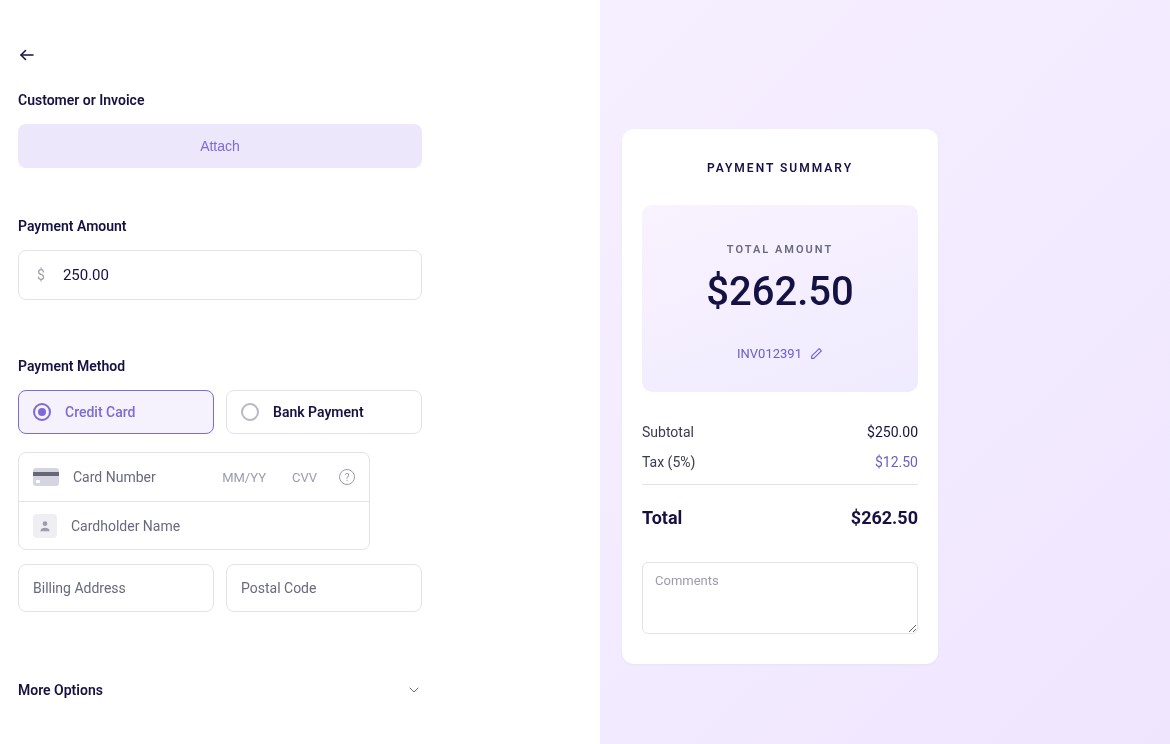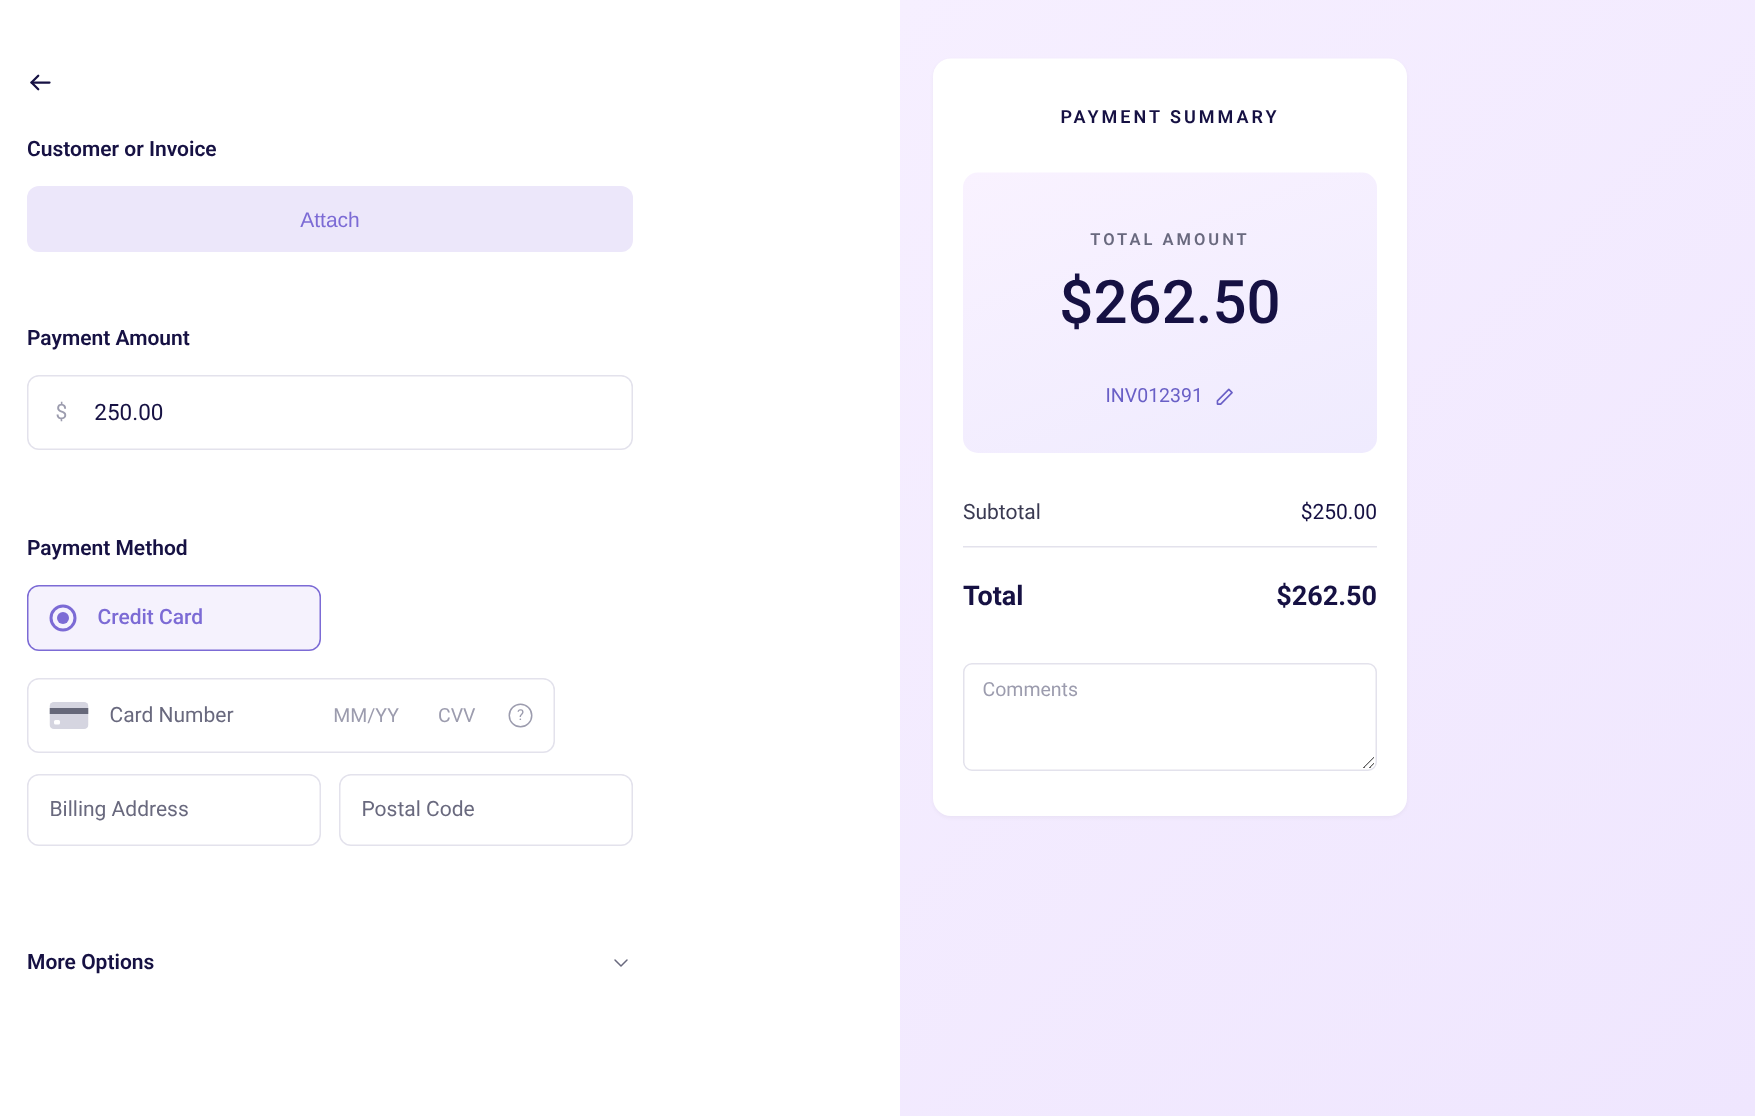--- a/index.html
+++ b/index.html
@@ -11,24 +11,24 @@
     color: #161143;
     background: #fff;
   }
   .left {
     width: 600px;
     padding: 46px 18px 18px 18px;
   }
   .right {
     flex: 1;
     background: linear-gradient(135deg, #F6EFFF 0%, #EFE6FE 100%);
-    padding: 39px 22px;
-    display: flex;
-    flex-direction: column;
-    align-items: flex-start;
+    padding: 60px 22px;
+    display: flex;
+    flex-direction: row;
+    align-items: flex-end;
   }
   .back-icon {
     width: 18px; height: 18px;
     display: inline-flex;
     cursor: pointer;
     margin-bottom: 28px;
   }
   .section-label {
     font-size: 14px;
     font-weight: 600;
@@ -300,35 +300,48 @@
     <input type="text" value="250.00" style="">
   </div>
 
   <div class="section-label">Payment Method</div>
   <div class="method-row">
     <div class="method-btn selected">
       <span class="radio-outer">
           <span class="radio-inner"></span>
         </span>
       <span>Credit Card</span>
+    </div>
+    <div class="method-btn">
+      <span class="radio-outer"></span>
+      <span>Bank Payment</span>
     </div>
   </div>
 
   <div class="card-block">
     <div class="card-row">
       <span class="card-icon">
         <span class="card-icon-bg"></span>
           <span class="card-icon-stripe"></span>
           <span class="card-icon-dot"></span>
       </span>
       <span class="placeholder">Card Number</span>
       <span class="card-extra">MM/YY</span>
       <span class="card-extra">CVV</span>
       <span class="help-icon">?</span>
     </div>
+    <div class="card-row">
+      <span class="person-icon">
+        <svg width="14" height="14" viewBox="0 0 24 24" fill="#9C9CAE">
+            <circle cx="12" cy="8" r="4"></circle>
+            <path d="M4 21c0-4 4-6 8-6s8 2 8 6"></path>
+          </svg>
+      </span>
+      <span class="placeholder">Cardholder Name</span>
+    </div>
   </div>
 
   <div class="addr-row">
     <div class="addr-field billing">
       <span class="placeholder">Billing Address</span>
     </div>
     <div class="addr-field postal">
       <span class="placeholder">Postal Code</span>
     </div>
   </div>
@@ -355,20 +368,24 @@
         <svg width="13" height="13" viewBox="0 0 24 24" fill="none" stroke="#695FC6" stroke-width="2" stroke-linecap="round" stroke-linejoin="round">
             <path d="M17 3l4 4L7 21H3v-4L17 3z"></path>
           </svg>
       </div>
     </div>
 
     <div class="summary-line">
       <span class="lbl">Subtotal</span>
       <span class="val">$250.00</span>
     </div>
+    <div class="summary-line tax">
+      <span class="lbl">Tax (5%)</span>
+      <span class="val">$12.50</span>
+    </div>
     <div class="divider"></div>
     <div class="summary-total">
       <span>Total</span>
       <span>$262.50</span>
     </div>
 
     <textarea class="comments" placeholder="Comments" style=""></textarea>
   </div>
 
 </div>

